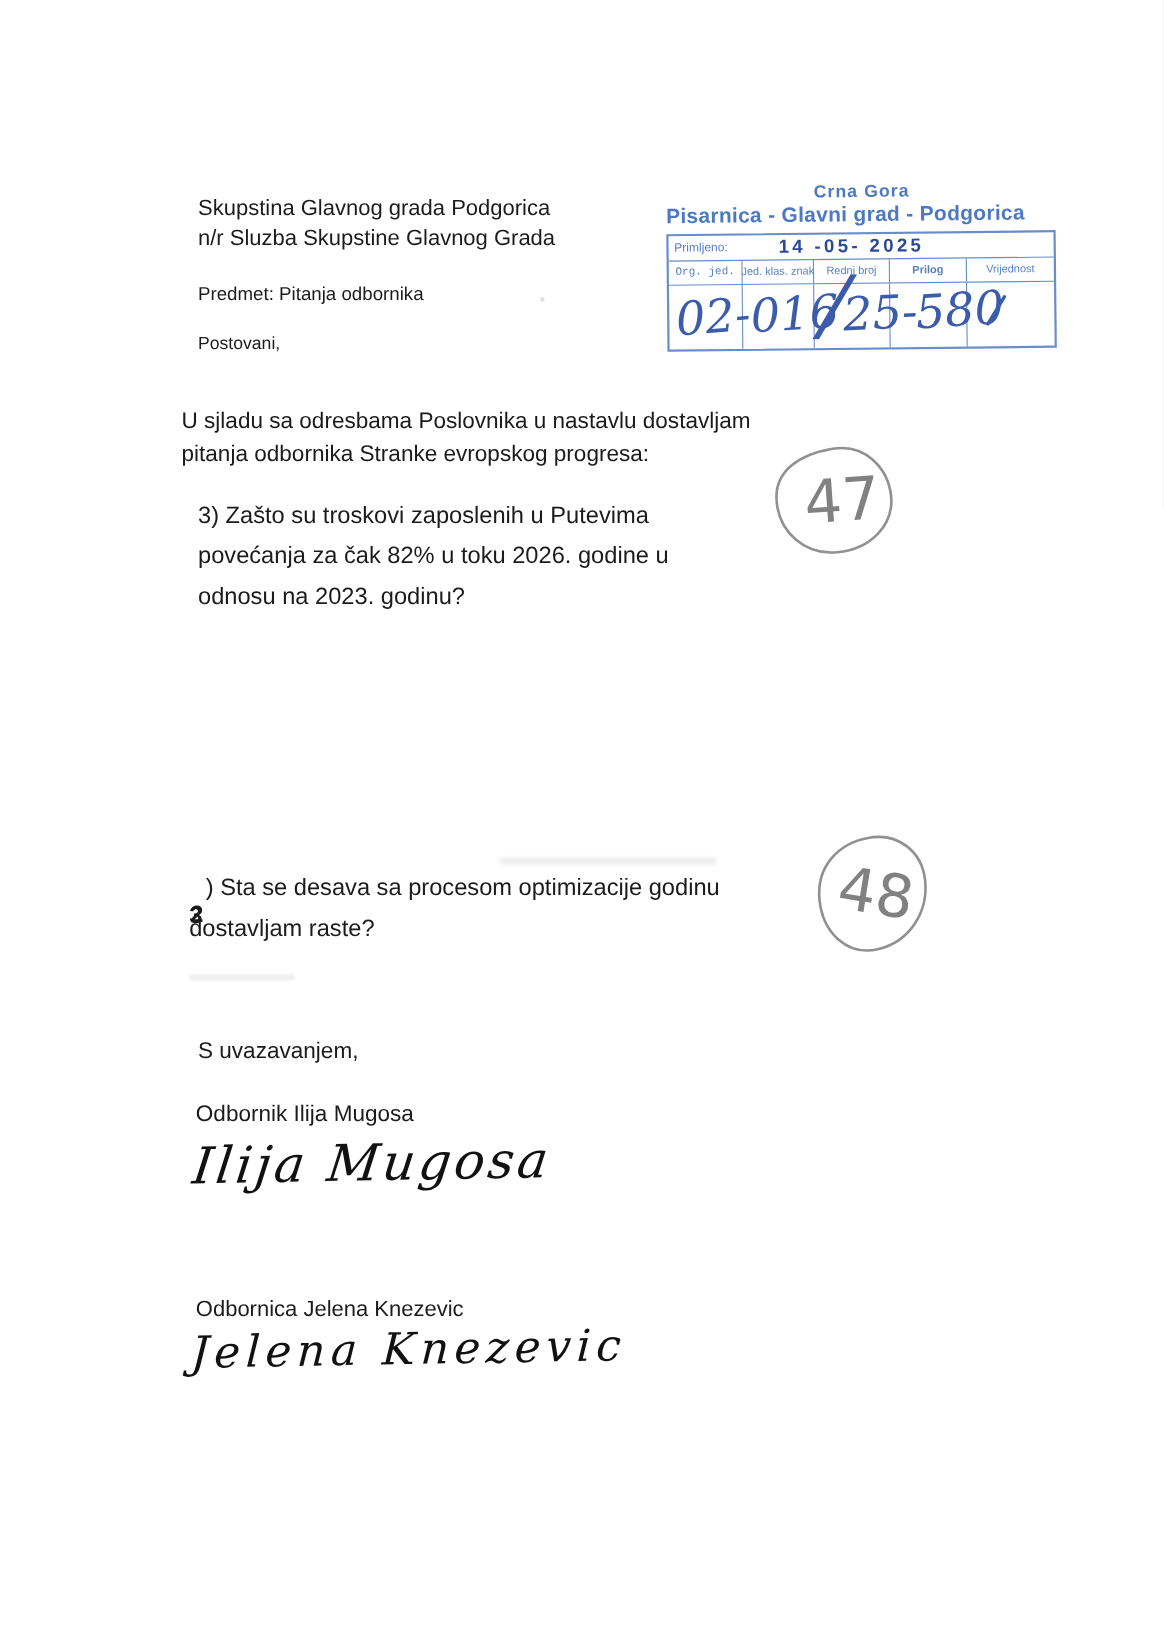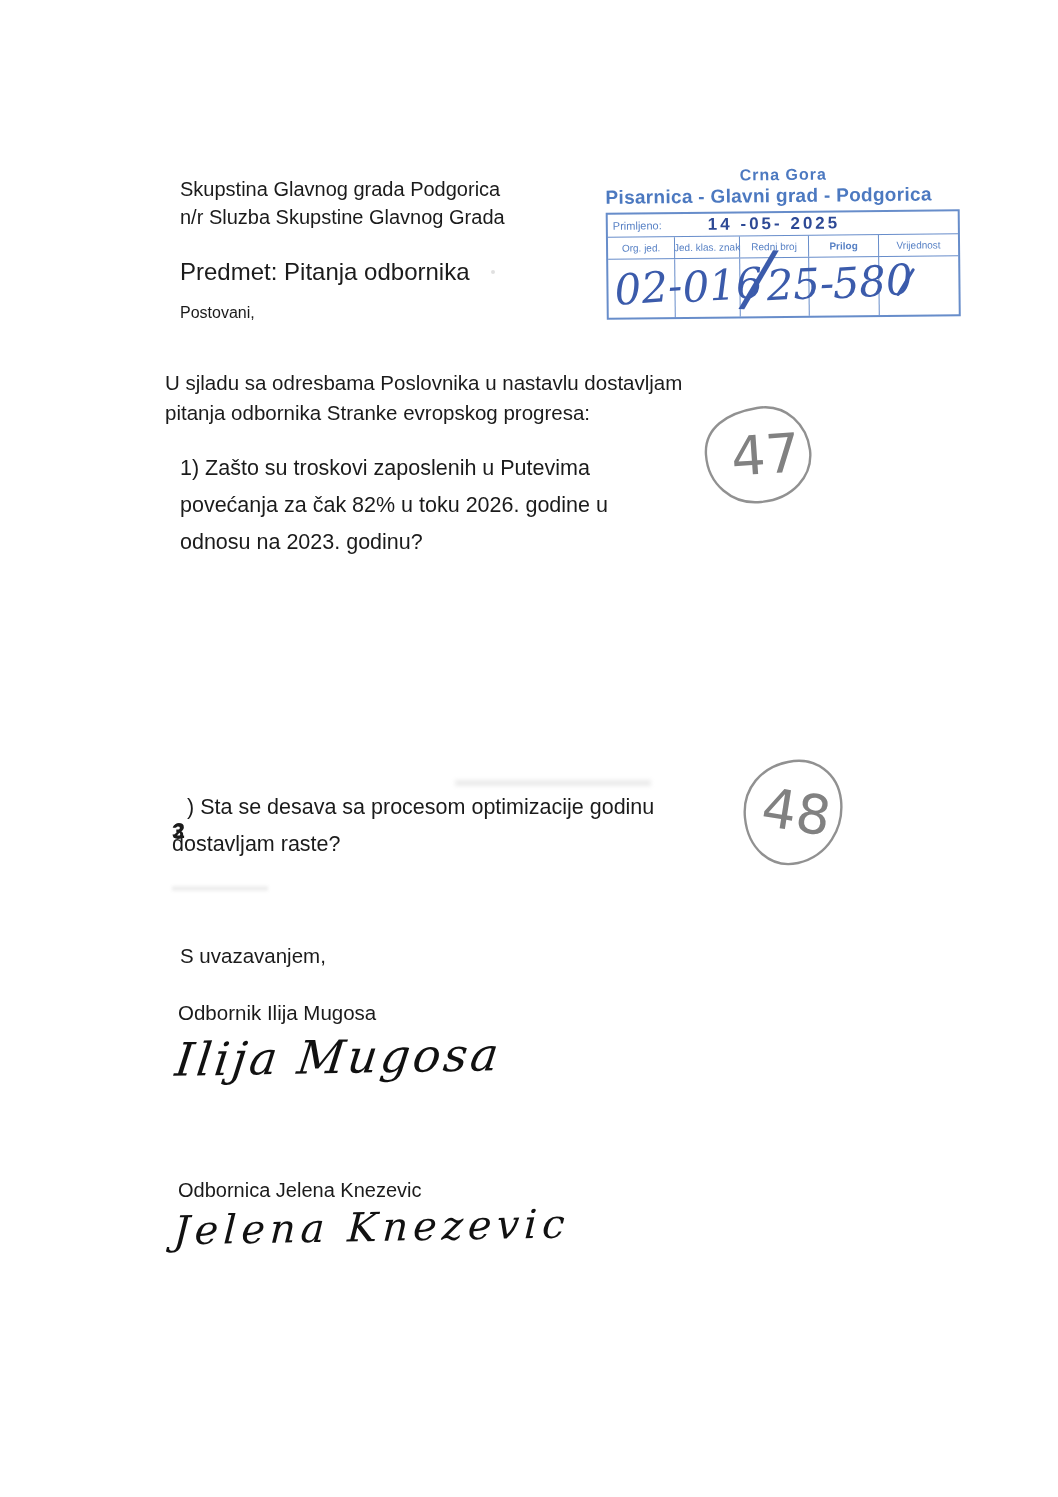--- a/index.html
+++ b/index.html
@@ -4,21 +4,21 @@
 <style>
   html,body{margin:0;padding:0;background:#e8e8e8;}
   .page{
     position:relative;width:1058px;height:1497px;background:#ffffff;
     margin:0 auto;overflow:hidden;
     font-family:"Liberation Sans",sans-serif;color:#1b1b1b;
   }
   .abs{position:absolute;}
   
   .recipient{left:180px;top:175px;font-size:20px;line-height:28px;}
-  .subject{left:180px;top:258px;font-size:24px;}
+  .subject{left:180px;top:258px;font-size:17px;}
   .salutation{left:180px;top:304px;font-size:16px;}
   .intro{left:165px;top:368px;font-size:20.5px;line-height:30px;}
   .q1{left:180px;top:450px;font-size:21.5px;line-height:37px;}
   .q2{left:172px;top:789px;font-size:21.5px;line-height:37px;}
   .q2 .marker{position:relative;display:inline-block;font-weight:bold;width:15px;}
   .q2 .marker .under{position:absolute;left:0;top:0;}
   .q2 .marker .over{position:absolute;left:1px;top:-1px;}
   .closing{left:180px;top:944px;font-size:20.5px;}
   .signer1-title{left:178px;top:1001px;font-size:20.5px;}
   .signer2-title{left:178px;top:1179px;font-size:20px;}
@@ -32,21 +32,21 @@
   .s-table{margin-top:4px;border:2px solid rgba(63,111,188,0.85);width:350px;}
   .s-row{display:flex;border-top:1.5px solid rgba(63,111,188,0.85);}
   .s-row:first-child{border-top:none;}
   .s-row1{height:22px;align-items:center;}
   .s-prim{color:#4a77c0;font-size:11px;padding-left:5px;width:95px;}
   .s-date{color:#1e3c8e;font-weight:bold;font-size:17px;letter-spacing:3px;font-family:"Liberation Sans",sans-serif;}
   .s-row2{height:21px;align-items:center;}
   .s-cell{color:#4a77c0;font-size:10px;text-align:center;border-left:1.5px solid rgba(63,111,188,0.85);
           white-space:nowrap;overflow:visible;height:100%;display:flex;align-items:center;justify-content:center;}
   .s-cell:first-child{border-left:none;}
-  .c1{width:66px;} .c2{width:64px;} .c3{width:68px;} .c4{width:69px;font-weight:bold;} .c5{width:71px;flex:1;}
+  .c1{width:66px;font-family:Liberation Mono, monospace;} .c2{width:64px;} .c3{width:68px;} .c4{width:69px;font-weight:bold;} .c5{width:71px;flex:1;}
   .s-row3{height:58px;}
   .s-row3 .s-cell{font-size:0;}
   .s-hand{position:absolute;left:0;top:86px;width:350px;height:72px;color:#2d4fa5;
           font-family:"DejaVu Serif",serif;font-style:italic;font-size:42px;pointer-events:none;}
   .s-hand span{position:absolute;}
   .hp1{left:8px;top:10px;transform:rotate(-4deg);}
   .hp2{left:76px;top:8px;transform:rotate(-3deg);}
   .hslash{left:140px;top:-18px;font-size:74px;transform:rotate(4deg);}
   .hp3{left:160px;top:8px;transform:rotate(-2deg);}
   .hp4{left:226px;top:6px;transform:rotate(-3deg);}
@@ -74,21 +74,21 @@
   <div class="abs subject">Predmet: Pitanja odbornika</div>
 
   <div class="abs salutation">Postovani,</div>
 
   <div class="abs intro">
     <div>U sjladu sa odresbama Poslovnika u nastavlu dostavljam</div>
     <div>pitanja odbornika Stranke evropskog progresa:</div>
   </div>
 
   <div class="abs q1">
-    <div>1) Zašto su troskovi zaposlenih u Putevima</div>
+    <div>3) Zašto su troskovi zaposlenih u Putevima</div>
     <div>povećanja za čak 82% u toku 2026. godine u</div>
     <div>odnosu na 2023. godinu?</div>
   </div>
 
   <svg class="abs circle47" width="118" height="104" viewBox="0 0 118 104">
     <path d="M 58,6 C 88,1 108,24 111,48 C 114,74 94,97 62,100 C 33,103 9,82 7,53 C 5,26 28,11 58,6 Z" fill="none" stroke="#919191" stroke-width="2.4" stroke-linecap="round"></path>
     <text class="pencil-num" x="32" y="72" font-size="54" transform="rotate(-4 59 52)">47</text>
   </svg>
 
   <div class="abs smudge1"></div>

